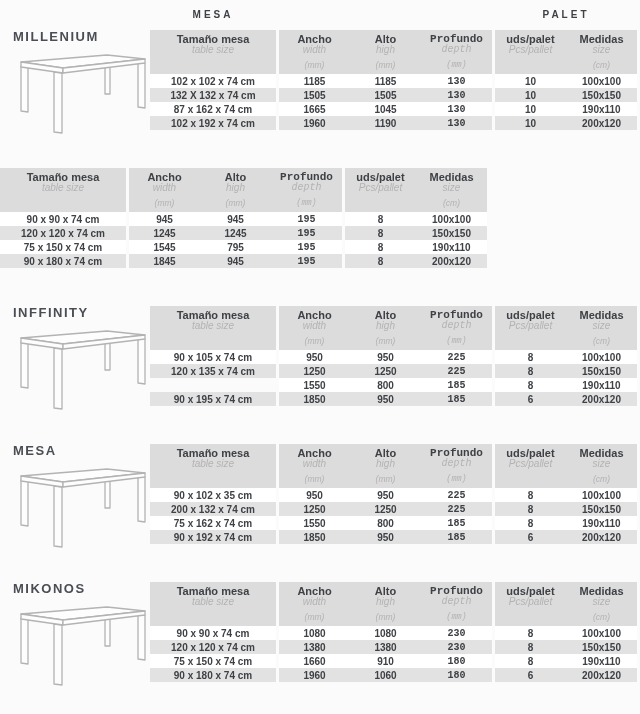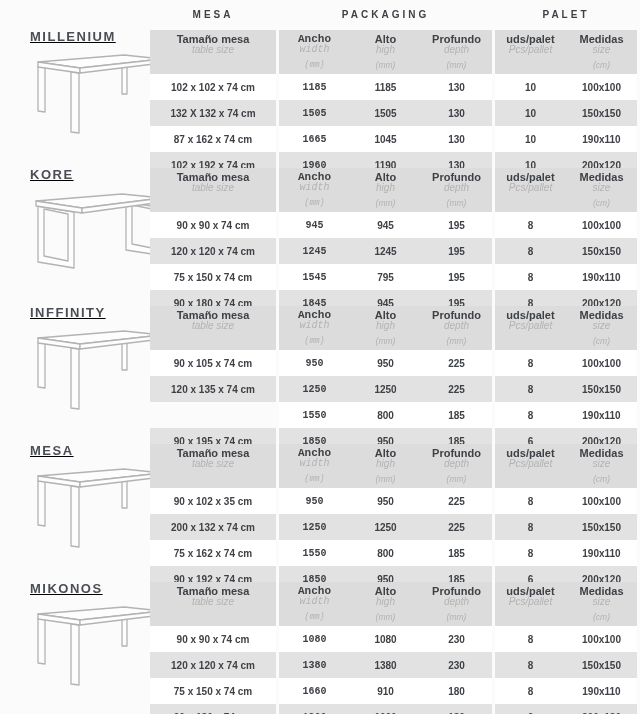--- a/index.html
+++ b/index.html
@@ -39,22 +39,21 @@
 
   
   .section{
     display:flex;
     height:112px;
     margin-top:2px;
     margin-bottom:26px;
   }
   .left-panel{
     width:150px;flex:0 0 150px;
-    padding-left:30px;
-    text-decoration:underline;
+    padding-left:13px;
   }
   .product-title{
     font-size:13px;font-weight:bold;letter-spacing:1.5px;
     color:var(--title);line-height:14px;white-space:nowrap;
   }
   .drawing{margin-top:10px;}
   .drawing svg{display:block;}
   .drawing polygon,.drawing path{
     fill:#fdfdfd;stroke:var(--stroke);stroke-width:1.3;stroke-linejoin:round;
   }
@@ -63,42 +62,41 @@
   .spec-table{width:487px;flex:0 0 487px;}
   .grid-row{
     display:grid;
     grid-template-columns:126px 3px 71px 71px 71px 3px 71px 71px;
   }
   .header-row{height:44px;}
   .header-cell{
     background:var(--header-bg);
     text-align:center;padding-top:3px;
   }
-  .hc-1{grid-column:1;} .hc-2{grid-column:3;font-family:Liberation Mono, monospace;} .hc-3{grid-column:4;}
-  .hc-4{grid-column:5;} .hc-5{grid-column:7;} .hc-6{grid-column:8;}
+  .hc-1{grid-column:1;} .hc-2{grid-column:3;} .hc-3{grid-column:4;}
+  .hc-4{grid-column:5;font-family:Liberation Mono, monospace;} .hc-5{grid-column:7;} .hc-6{grid-column:8;}
   .col-title{font-size:11px;font-weight:bold;color:var(--dark);line-height:12px;white-space:nowrap;}
   .col-sub{font-size:10px;font-style:italic;color:var(--muted);line-height:10px;white-space:nowrap;}
   .col-unit{font-size:8.5px;font-style:italic;color:var(--muted);line-height:9px;margin-top:6px;white-space:nowrap;}
 
-  .data-row{height:26px;}
+  .data-row{height:14px;}
   .cell{
     display:flex;align-items:center;justify-content:center;
     font-size:10px;font-weight:bold;color:var(--dark);
     white-space:nowrap;
   }
   .data-row.odd  .cell{background:var(--row-bg);}
   .data-row.even .cell{background:var(--row-alt-bg);}
 </style>
 </head>
 <body>
 
 <div class="page">
   <div class="top-strip">
     <div class="group-label mesa">MESA</div>
-    <div class="group-label packaging">PACKAGING</div>
     <div class="group-label palet">PALET</div>
   </div>
   <div id="sections">
       <div class="section">
         <div class="left-panel">
           <div class="product-title">MILLENIUM</div>
           <div class="drawing">
             <svg width="138" height="84" viewBox="0 0 138 84">
               <polygon points="92,12 97,12 97,40 92,40"></polygon>
               <polygon points="8,12 15,13 15,58 8,57"></polygon>
@@ -169,32 +167,20 @@
             <div class="cell hc-1">102 x 192 x 74 cm</div>
             <div class="cell hc-2">1960</div>
             <div class="cell hc-3">1190</div>
             <div class="cell hc-4">130</div>
             <div class="cell hc-5">10</div>
             <div class="cell hc-6">200x120</div>
           </div>
         </div>
       </div>
       <div class="section">
-        <div class="left-panel">
-          <div class="product-title">KORE</div>
-          <div class="drawing">
-            <svg width="138" height="84" viewBox="0 0 138 84">
-              <path fill-rule="evenodd" d="M8,14 L8,70 L44,76 L44,20 Z M14,17 L14,64 L38,69 L38,22 Z"></path>
-              <path fill-rule="evenodd" d="M96,10 L96,58 L128,63 L128,15 Z M102,13 L102,52 L122,56 L122,17 Z"></path>
-              <polygon points="6,9 92,2 132,6 52,16"></polygon>
-              <polygon points="6,9 52,16 52,21 6,14"></polygon>
-              <polygon points="52,16 132,6 132,10 52,21"></polygon>
-            </svg>
-          </div>
-        </div>
         <div class="spec-table">
           <div class="grid-row header-row">
             <div class="header-cell hc-1">
               <div class="col-title">Tamaño mesa</div>
               <div class="col-sub">table size</div>
             </div>
             <div class="header-cell hc-2">
               <div class="col-title">Ancho</div>
               <div class="col-sub">width</div>
               <div class="col-unit">(mm)</div>

